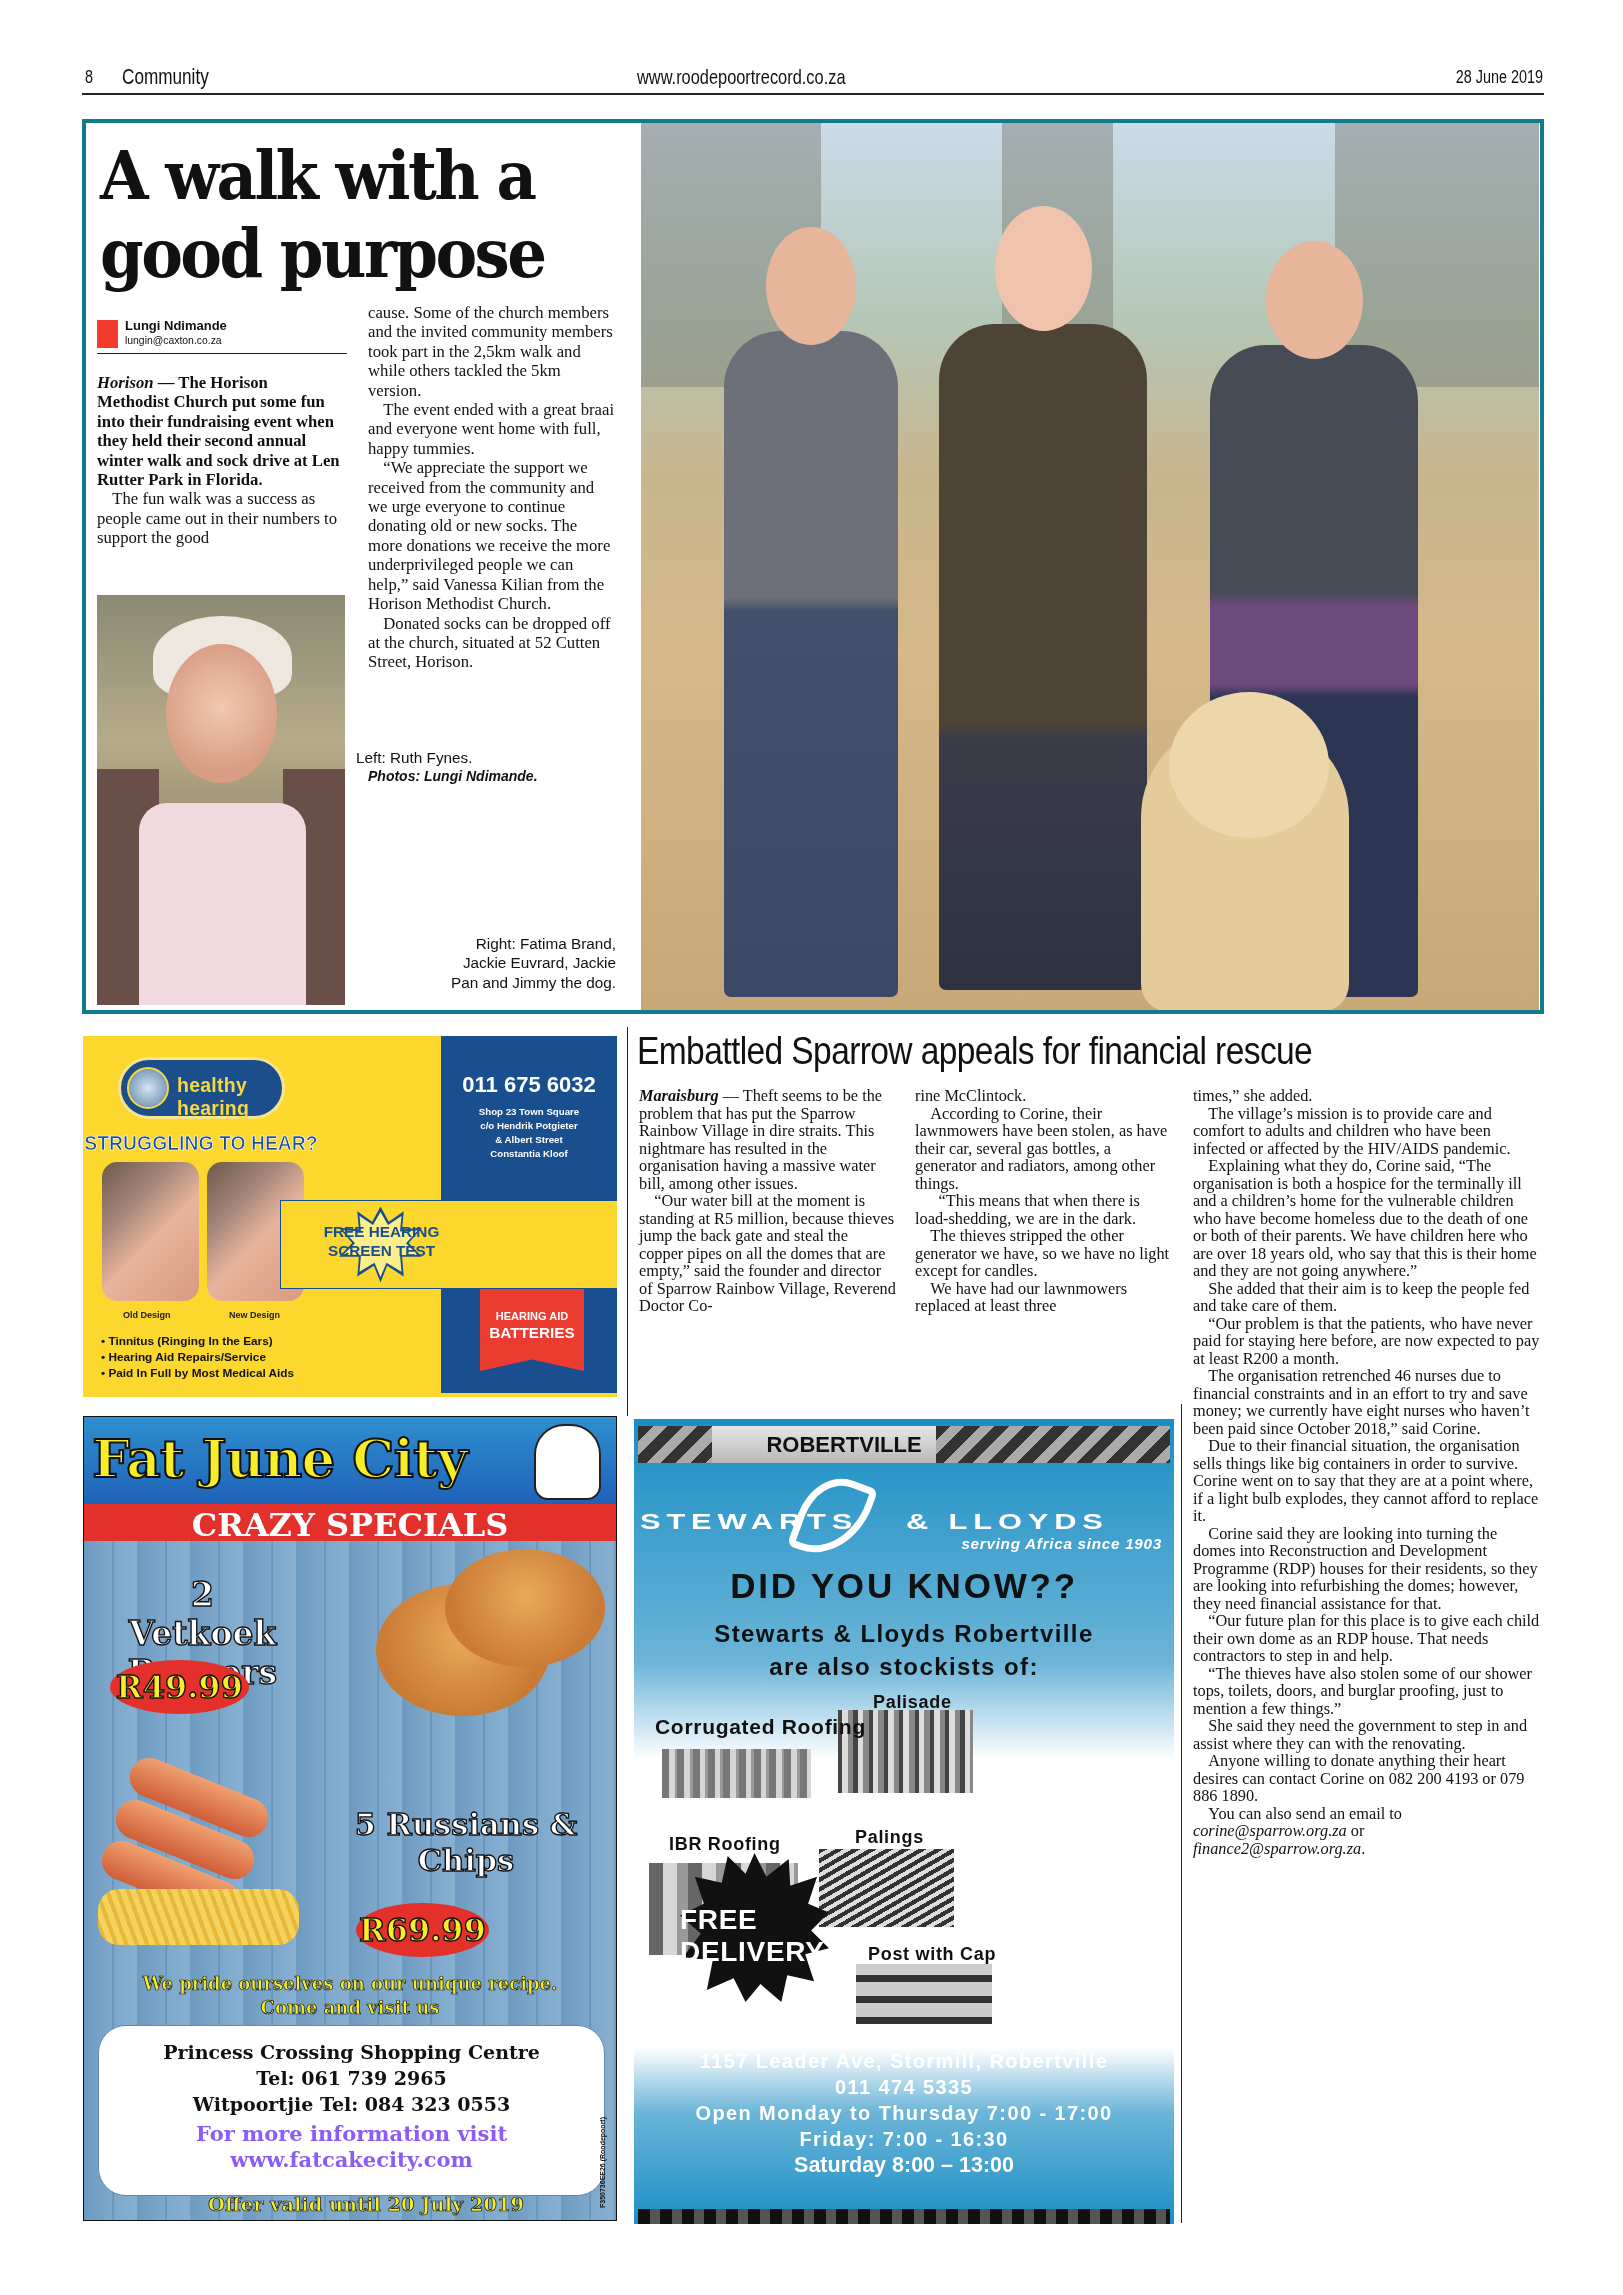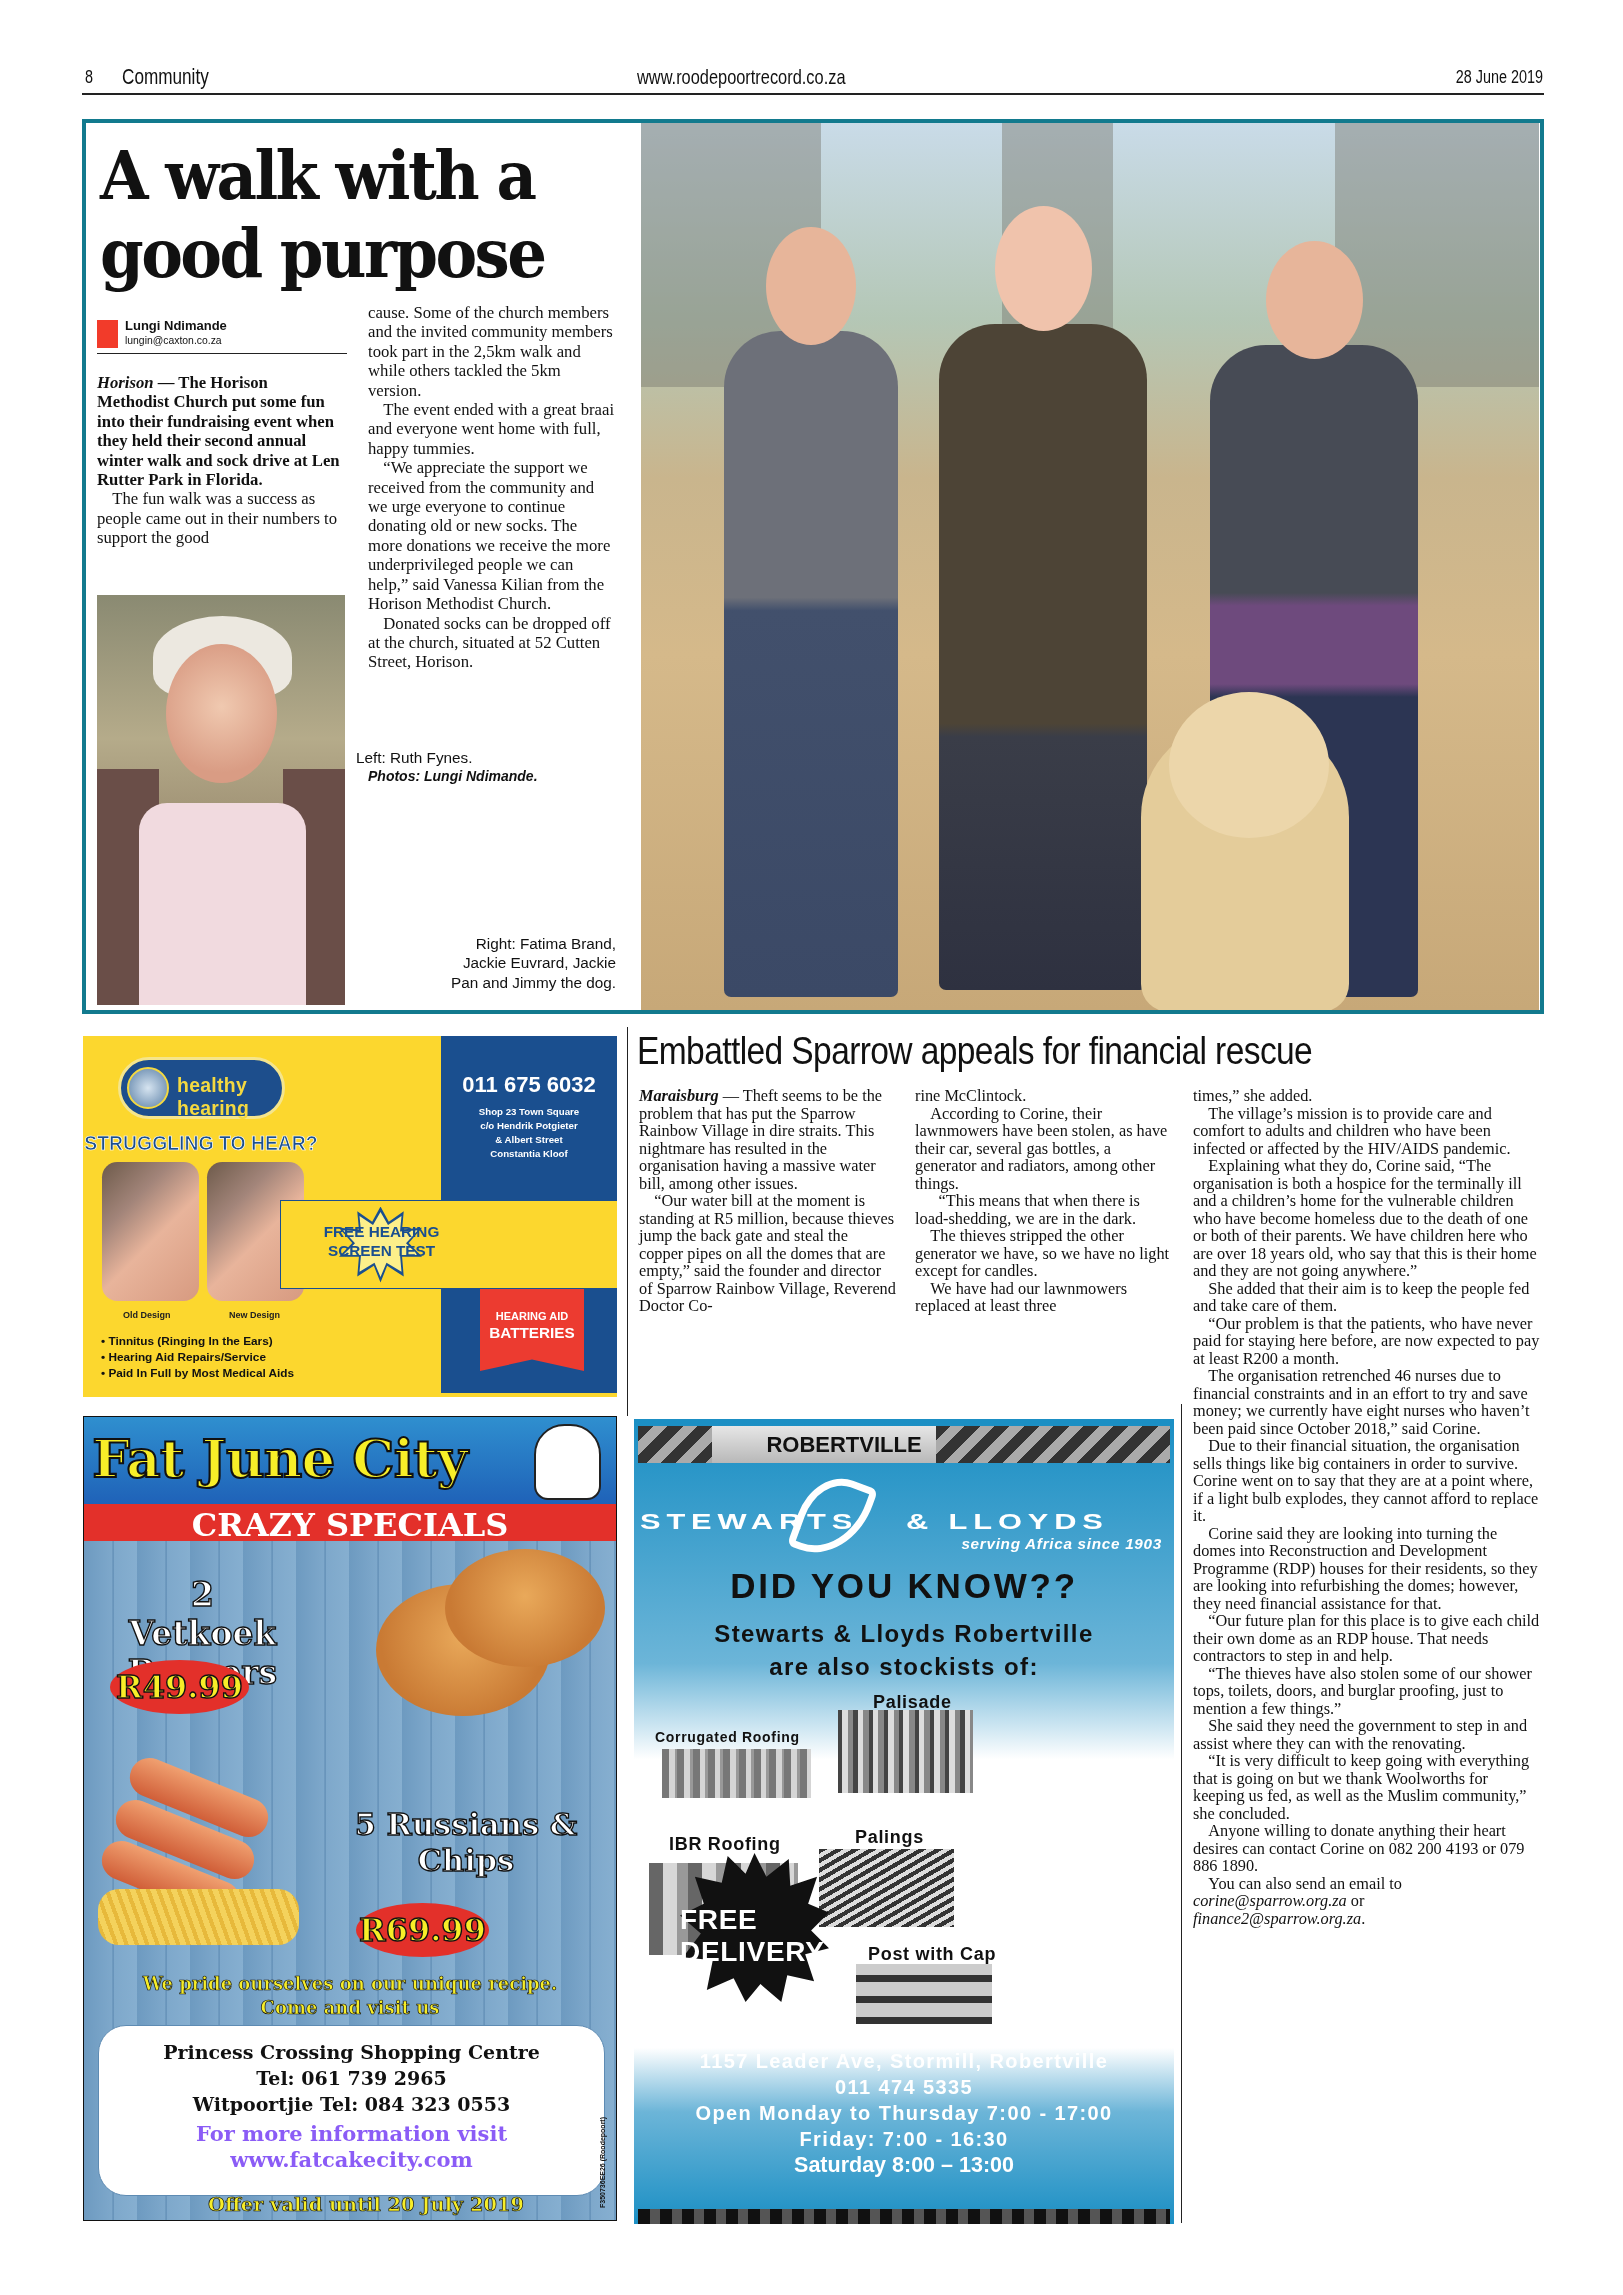--- a/index.html
+++ b/index.html
@@ -242,21 +242,20 @@
     <p>The village’s mission is to provide care and comfort to adults and children who have been infected or affected by the HIV/AIDS pandemic.</p>
     <p>Explaining what they do, Corine said, “The organisation is both a hospice for the terminally ill and a children’s home for the vulnerable children who have become homeless due to the death of one or both of their parents. We have children here who are over 18 years old, who say that this is their home and they are not going anywhere.”</p>
     <p>She added that their aim is to keep the people fed and take care of them.</p>
     <p>“Our problem is that the patients, who have never paid for staying here before, are now expected to pay at least R200 a month.</p>
     <p>The organisation retrenched 46 nurses due to financial constraints and in an effort to try and save money; we currently have eight nurses who haven’t been paid since October 2018,” said Corine.</p>
     <p>Due to their financial situation, the organisation sells things like big containers in order to survive. Corine went on to say that they are at a point where, if a light bulb explodes, they cannot afford to replace it.</p>
     <p>Corine said they are looking into turning the domes into Reconstruction and Development Programme (RDP) houses for their residents, so they are looking into refurbishing the domes; however, they need financial assistance for that.</p>
     <p>“Our future plan for this place is to give each child their own dome as an RDP house. That needs contractors to step in and help.</p>
     <p>“The thieves have also stolen some of our shower tops, toilets, doors, and burglar proofing, just to mention a few things.”</p>
     <p>She said they need the government to step in and assist where they can with the renovating.</p>
-    <p>“It is very difficult to keep going with everything that is going on but we thank Woolworths for keeping us fed, as well as the Muslim community,” she concluded.</p>
     <p>Anyone willing to donate anything their heart desires can contact Corine on 082 200 4193 or 079 886 1890.</p>
     <p><span>You can also send an email to </span><i>corine@sparrow.org.za</i><span> or </span><i>finance2@sparrow.org.za</i><span>.</span></p>
   </div>
 </div>
 <div class="spar-rule2"></div>
 
 <div class="fat">
   <div class="bar-top"></div>
   <div class="brand">Fat June City</div>
   <div class="chef"></div>
@@ -299,21 +298,21 @@
   <div class="brand-r">&amp; LLOYDS</div>
   <div class="tag">serving Africa since 1903</div>
   <div class="dyk">DID YOU KNOW??</div>
   <div class="sub">
     <div>Stewarts &amp; Lloyds Robertville</div>
     <div>are also stockists of:</div>
   </div>
 
   <div class="prod" style="left:239px;top:269px;font-size:18px;">Palisade</div>
   <div class="img pal" style="left:204px;top:287px;width:135px;height:83px;"></div>
-  <div class="prod" style="left:21px;top:306px;font-size:14px;">Corrugated Roofing</div>
+  <div class="prod" style="left:21px;top:292px;font-size:21px;">Corrugated Roofing</div>
   <div class="img corr" style="left:28px;top:326px;width:149px;height:49px;"></div>
   <div class="prod" style="left:35px;top:411px;font-size:18px;">IBR Roofing</div>
   <div class="img ibr" style="left:15.3px;top:440px;width:149px;height:92px;"></div>
   <div class="prod" style="left:221px;top:404px;font-size:18px;">Palings</div>
   <div class="img palings" style="left:185px;top:426px;width:135px;height:78px;"></div>
   <div class="prod" style="left:234px;top:521px;font-size:18px;">Post with Cap</div>
   <div class="img post" style="left:222px;top:541px;width:136px;height:60px;"></div>
 
   <div class="star"></div>
   <div class="star-t">

